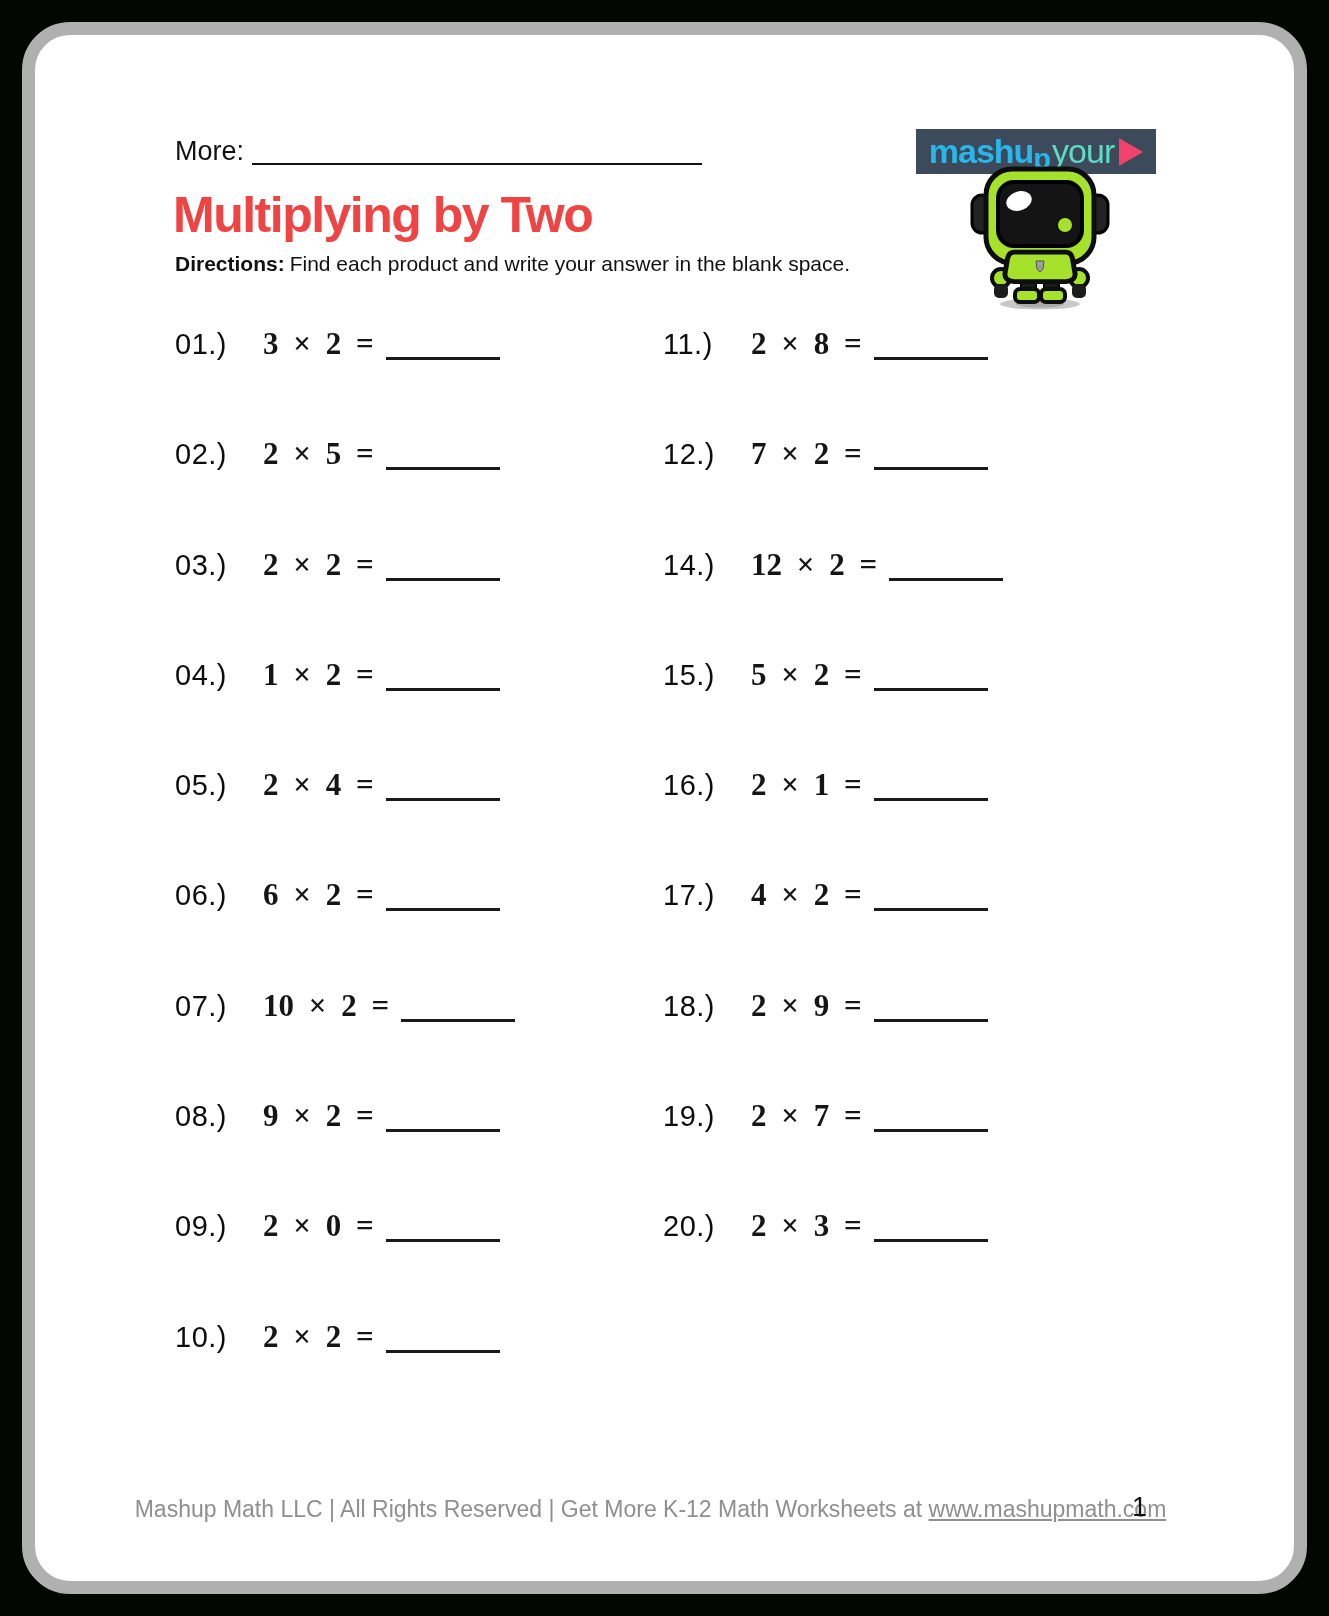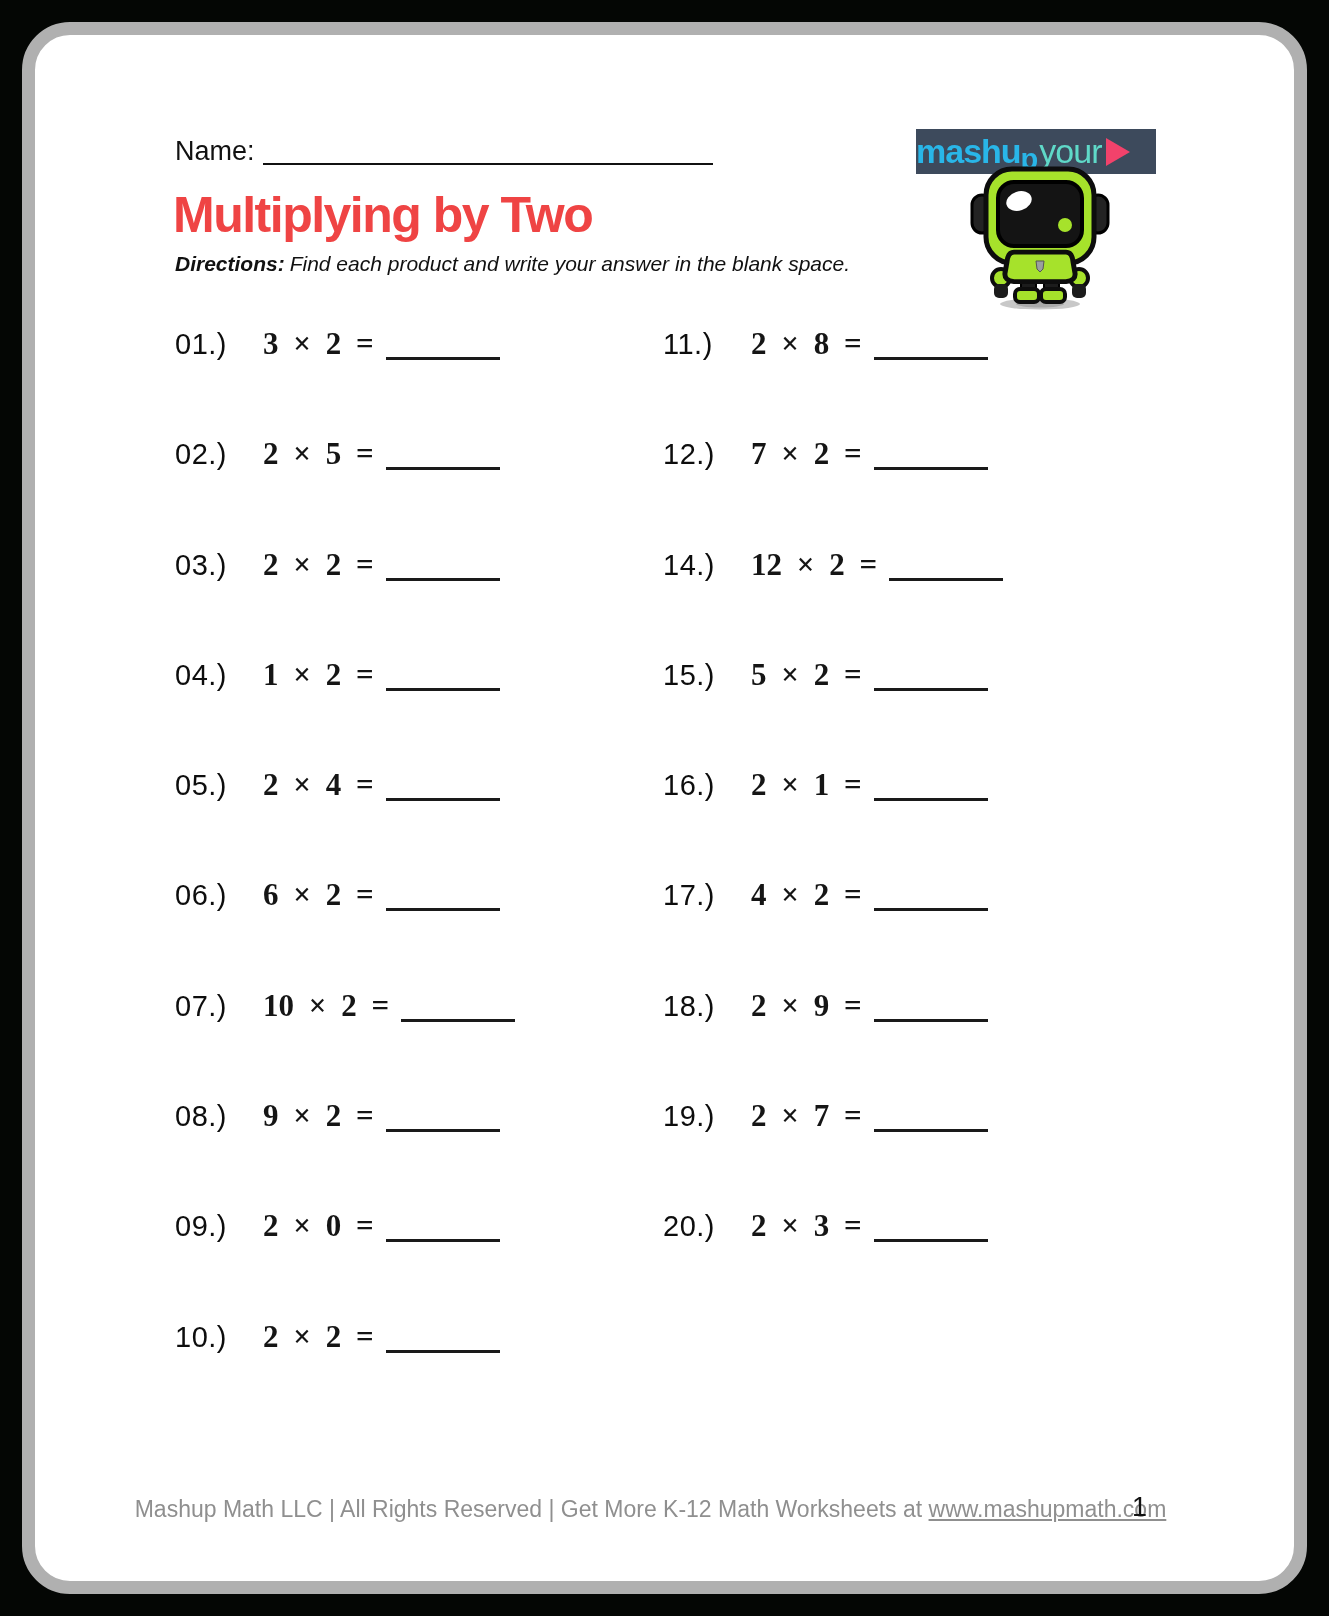--- a/index.html
+++ b/index.html
@@ -16,36 +16,36 @@
   }
   
   .name-row{position:absolute;left:175px;top:136px;font-size:27px;color:#111;}
   .name-line{
     display:inline-block;width:450px;margin-left:8px;
     border-bottom:2px solid #111;vertical-align:-5px;
   }
   .logo-box{
     position:absolute;left:916px;top:129px;width:240px;height:45px;
     background:var(--logo_bg,#3d4a5c);
-    display:flex;align-items:center;
+    display:flex;align-items:center;justify-content:center;
   }
   .brand-bold{font-weight:700;font-size:34px;color:var(--logo_bold,#29b6e8);letter-spacing:-1px;}
   .brand-sub{font-weight:700;font-size:29px;color:var(--logo_bold,#29b6e8);vertical-align:-9px;display:inline-block;transform:translateY(8px);}
   .brand-light{font-weight:400;font-size:34px;color:var(--logo_light,#5fd9c8);letter-spacing:-1px;margin-left:1px;}
   .play-triangle{
     width:0;height:0;margin-left:5px;
     border-left:24px solid var(--logo_play,#f2426b);
     border-top:14px solid transparent;border-bottom:14px solid transparent;
   }
   .robot{position:absolute;left:964px;top:165px;width:152px;height:145px;}
   .page-title{
     position:absolute;left:173px;top:190px;
     font-size:50px;font-weight:800;letter-spacing:-1.5px;color:#ef4444;line-height:1;
   }
-  .directions{position:absolute;left:175px;top:252px;font-size:21px;color:#111;font-style:italic;}
+  .directions{position:absolute;left:175px;top:252px;font-size:21px;color:#111;}
   .directions b{font-weight:700;}
   .directions span{margin-left:5px;}
   
   .problems{
     position:absolute;left:175px;top:326px;
     display:grid;grid-template-columns:488px 540px;
     grid-template-rows:repeat(10,110.3px);
     grid-auto-flow:column;
   }
   .problem{display:flex;align-items:baseline;}
@@ -68,21 +68,21 @@
   }
   .footer .link{text-decoration:underline;color:var(--footer_text,#8f8f8f);}
   .page-num{position:absolute;left:1132px;top:1492px;font-size:27px;color:#111;}
 </style>
 </head>
 <body>
 
 <div class="page"></div>
 
 <div class="name-row">
-  <span>Name:</span><span class="name-line"></span>
+  <span>More:</span><span class="name-line"></span>
 </div>
 
 <div class="logo-box">
   <span class="brand-bold">mashu</span>
     <span class="brand-sub">p</span>
     <span class="brand-light">your</span>
   <span class="play-triangle"></span>
 </div>
 
 <svg class="robot" viewBox="0 0 152 145">

